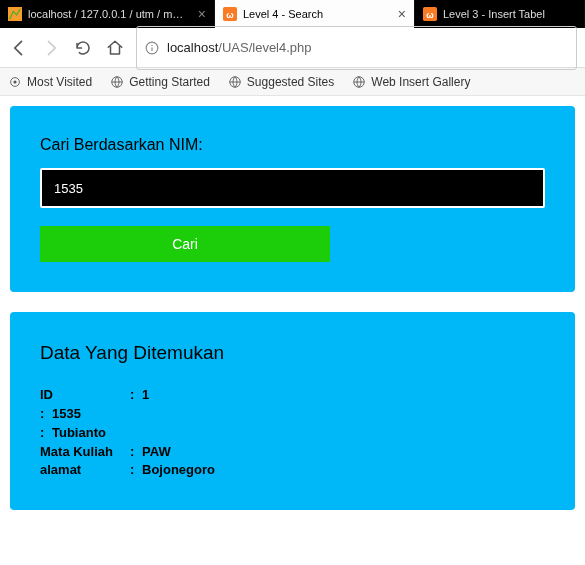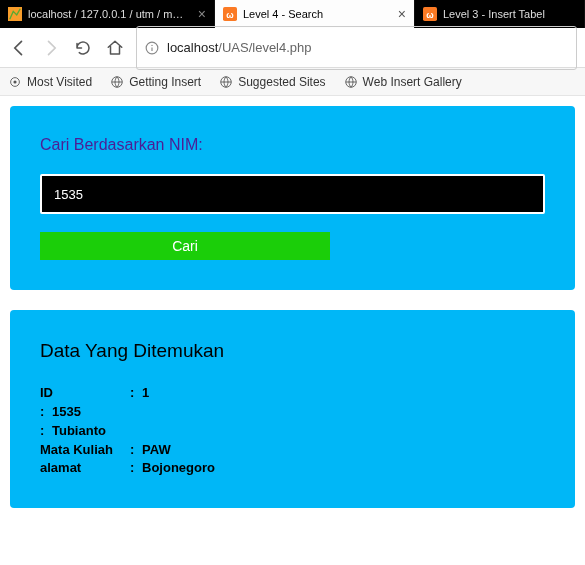--- a/index.html
+++ b/index.html
@@ -77,37 +77,37 @@
 
   .content { padding: 10px; }
   .card {
     background: #00b7f7;
     border-radius: 4px;
     padding: 30px 30px;
     margin-bottom: 20px;
   }
   .form-label {
     font-size: 16px;
-    color: #4c1d95;
-    margin-bottom: 20px;
+    color: #000000;
+    margin-bottom: 14px;
   }
   .search-input {
     width: 100%;
     height: 40px;
     border: 2px solid #fff;
     background: #000;
     color: #fff;
     font-size: 13px;
     padding: 0 12px;
     border-radius: 2px;
     margin-bottom: 18px;
   }
   .btn {
     width: 290px;
-    height: 28px;
+    height: 36px;
     background: #1bce09;
     color: #fff;
     border: none;
     font-size: 14px;
     text-align: center;
     cursor: pointer;
   }
   .result-card h2 {
     font-size: 19px;
     font-weight: normal;
@@ -205,21 +205,21 @@
     </span>
     <span>Most Visited</span>
   </span>
   <span class="bm">
     <span class="ico">
       <svg viewBox="0 0 16 16">
           <circle cx="8" cy="8" r="6" stroke="#555" fill="none"></circle>
           <path d="M2 8 H14 M8 2 C5 5 5 11 8 14 M8 2 C11 5 11 11 8 14" stroke="#555" fill="none"></path>
         </svg>
     </span>
-    <span>Getting Insert</span>
+    <span>Getting Started</span>
   </span>
   <span class="bm">
     <span class="ico">
       <svg viewBox="0 0 16 16">
           <circle cx="8" cy="8" r="6" stroke="#555" fill="none"></circle>
           <path d="M2 8 H14 M8 2 C5 5 5 11 8 14 M8 2 C11 5 11 11 8 14" stroke="#555" fill="none"></path>
         </svg>
     </span>
     <span>Suggested Sites</span>
   </span>

